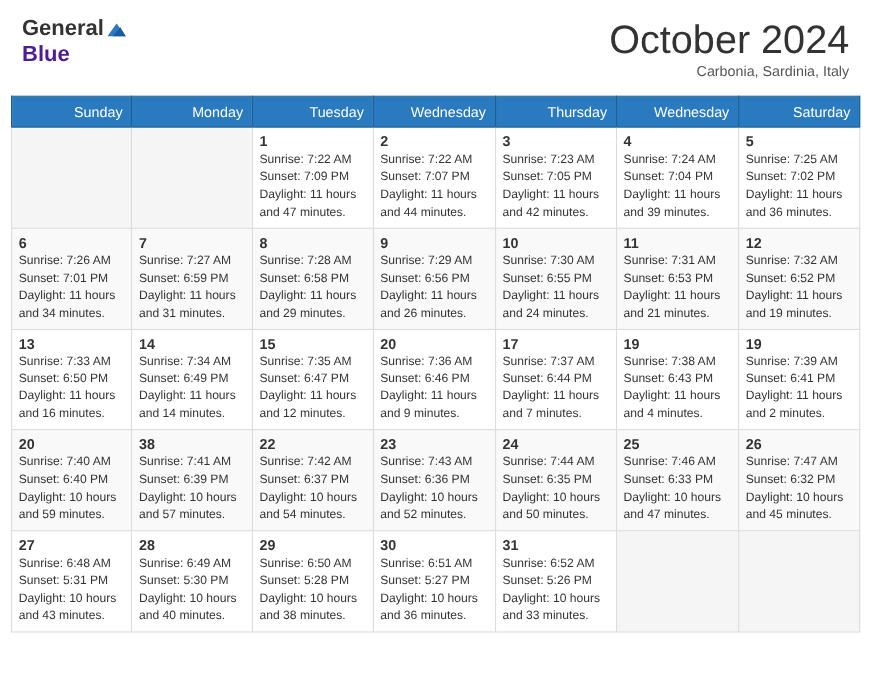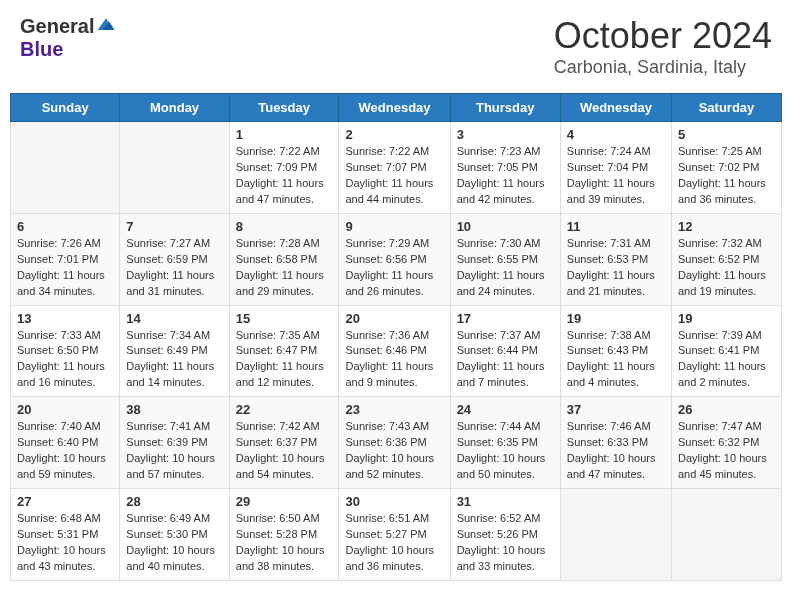--- a/index.html
+++ b/index.html
@@ -17,60 +17,61 @@
       margin-bottom: 10px;
       padding: 5px 10px;
     }
     .logo {
       display: flex;
       flex-direction: column;
       align-items: flex-start;
     }
     .logo-text {
       display: flex;
-      align-items: flex-start;
+      align-items: flex-end;
     }
     .logo-general {
       font-size: 20px;
       font-weight: bold;
       color: #333;
     }
     .logo-blue {
       font-size: 20px;
       font-weight: bold;
       color: #4c1d95;
     }
     .logo-icon {
       width: 20px;
       height: 20px;
       margin-left: 2px;
     }
     .title-section {
+      text-align: right;
     }
     .month-title {
       font-size: 36px;
       font-weight: normal;
       color: #333;
     }
     .subtitle {
-      font-size: 18px;
+      font-size: 13px;
       color: #555;
     }
     .calendar-table {
       width: 100%;
       border-collapse: collapse;
       border: 1px solid #ccc;
     }
     .calendar-table th {
       background-color: #2a7abf;
       color: white;
-      text-align: center;
+      text-align: right;
       padding: 6px 8px;
       font-size: 13px;
-      font-weight: bold;
+      font-weight: normal;
       border: 1px solid #1e6090;
       margin-top: 44px;
     }
     .calendar-table td {
       vertical-align: top;
       padding: 5px 6px;
       border: 1px solid #ddd;
       width: 113px;
       min-height: 80px;
       background: #fff;
@@ -229,21 +230,21 @@
         </td>
         <td>
           <span class="day-number">23</span>
           <div class="day-info">Sunrise: 7:43 AM<br>Sunset: 6:36 PM<br>Daylight: 10 hours and 52 minutes.</div>
         </td>
         <td>
           <span class="day-number">24</span>
           <div class="day-info">Sunrise: 7:44 AM<br>Sunset: 6:35 PM<br>Daylight: 10 hours and 50 minutes.</div>
         </td>
         <td>
-          <span class="day-number">37</span>
+          <span class="day-number">25</span>
           <div class="day-info">Sunrise: 7:46 AM<br>Sunset: 6:33 PM<br>Daylight: 10 hours and 47 minutes.</div>
         </td>
         <td>
           <span class="day-number">26</span>
           <div class="day-info">Sunrise: 7:47 AM<br>Sunset: 6:32 PM<br>Daylight: 10 hours and 45 minutes.</div>
         </td>
       </tr>
       <tr>
         <td>
           <span class="day-number">27</span>

